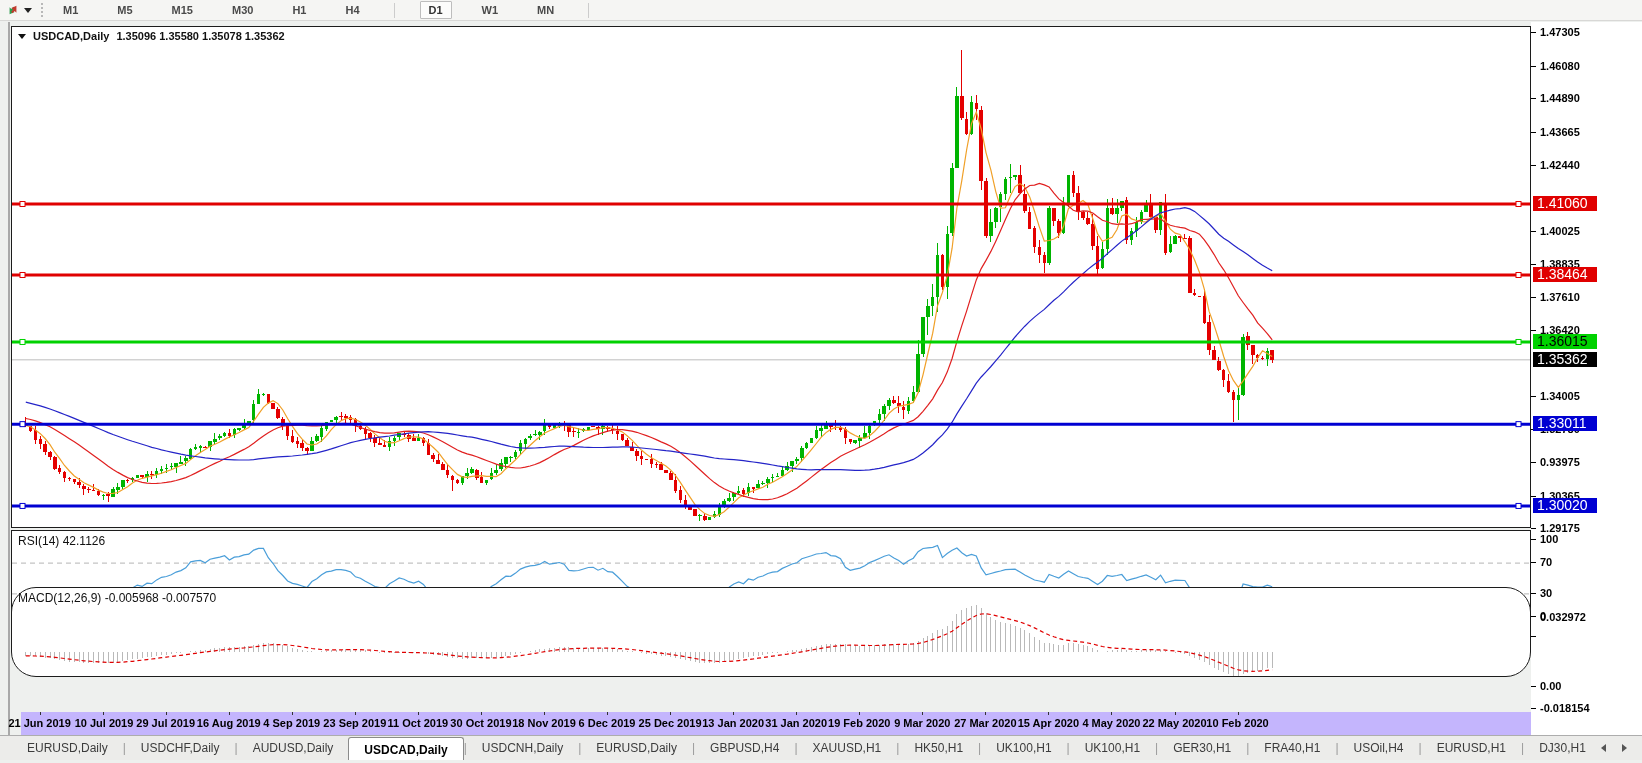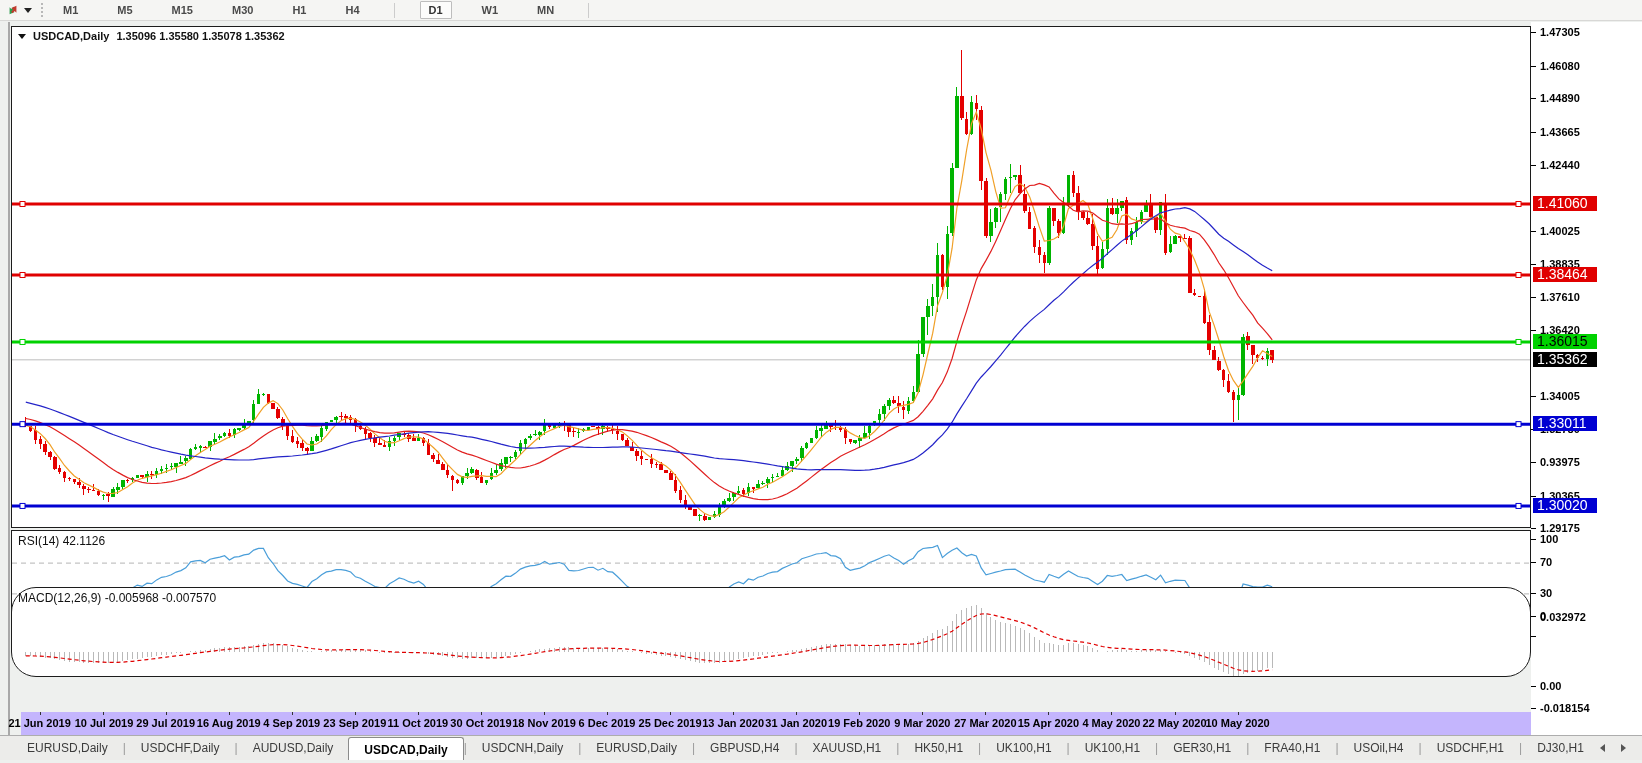--- a/index.html
+++ b/index.html
@@ -960,21 +960,21 @@
     <div class="date-label" style="left: 901.3px;">9 Mar 2020</div>
     <div class="date-tick" style="left: 964.35px;"></div>
     <div class="date-label" style="left: 964.35px;">27 Mar 2020</div>
     <div class="date-tick" style="left: 1027.4px;"></div>
     <div class="date-label" style="left: 1027.4px;">15 Apr 2020</div>
     <div class="date-tick" style="left: 1090.45px;"></div>
     <div class="date-label" style="left: 1090.45px;">4 May 2020</div>
     <div class="date-tick" style="left: 1153.5px;"></div>
     <div class="date-label" style="left: 1153.5px;">22 May 2020</div>
     <div class="date-tick" style="left: 1216.55px;"></div>
-    <div class="date-label" style="left: 1216.55px;">10 May 2020</div>
+    <div class="date-label" style="left: 1216.55px;">10 Feb 2020</div>
   </div>
 
 <div class="axis-col" id="axis-col">
     <div class="tick-dash" style="top: 10.1992px;"></div>
     <div class="tick-label" style="top: 4.19925px;">1.47305</div>
     <div class="tick-dash" style="top: 43.703px;"></div>
     <div class="tick-label" style="top: 37.703px;">1.46080</div>
     <div class="tick-dash" style="top: 76.2495px;"></div>
     <div class="tick-label" style="top: 70.2495px;">1.44890</div>
     <div class="tick-dash" style="top: 109.753px;"></div>
@@ -1043,20 +1043,20 @@
     <div class="tab">UK100,H1</div>
     <div class="tab-sep">|</div>
     <div class="tab">UK100,H1</div>
     <div class="tab-sep">|</div>
     <div class="tab">GER30,H1</div>
     <div class="tab-sep">|</div>
     <div class="tab">FRA40,H1</div>
     <div class="tab-sep">|</div>
     <div class="tab">USOil,H4</div>
     <div class="tab-sep">|</div>
-    <div class="tab">USDCHF,H1</div>
+    <div class="tab">EURUSD,H1</div>
     <div class="tab-sep">|</div>
     <div class="tab">DJ30,H1</div>
     <div class="tab-scroll">
       <div class="tri-left"></div>
       <div class="tri-right"></div>
     </div>
   </div>
 
 </body></html>

